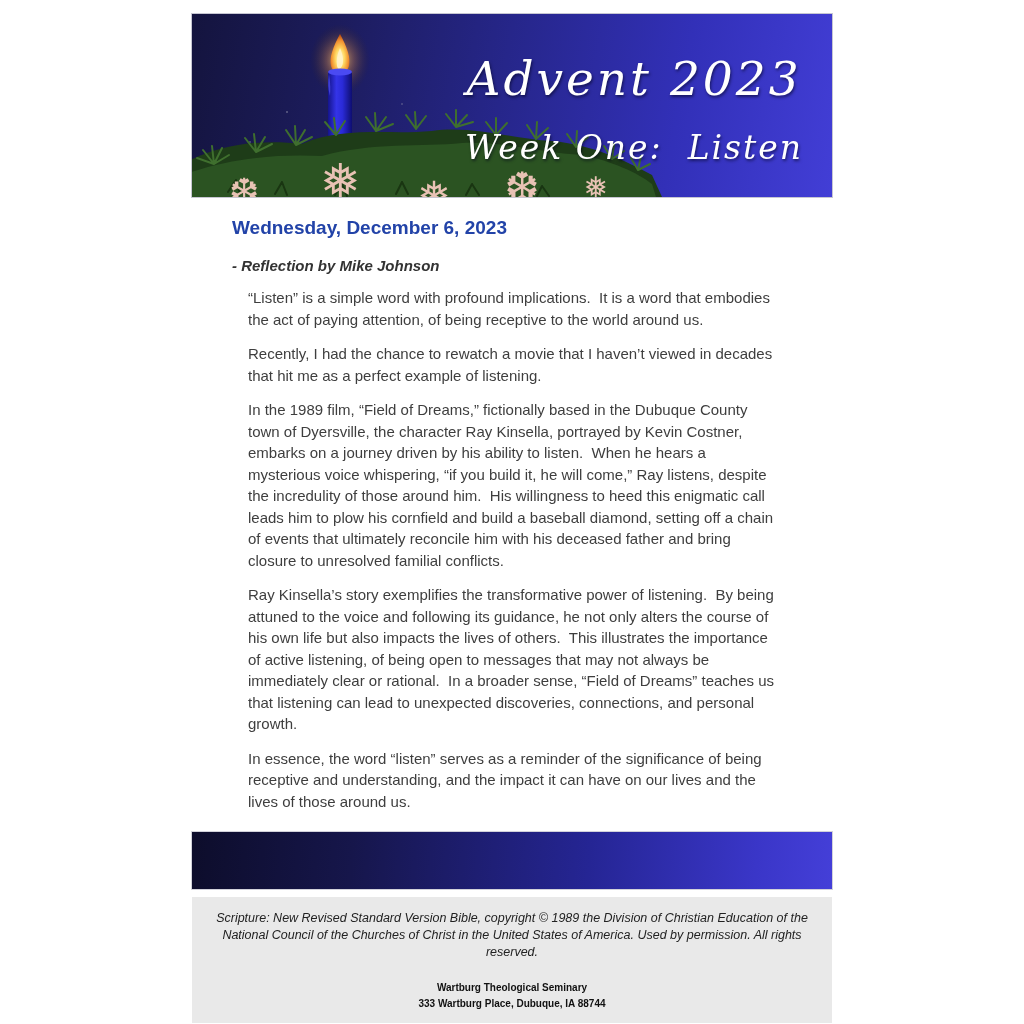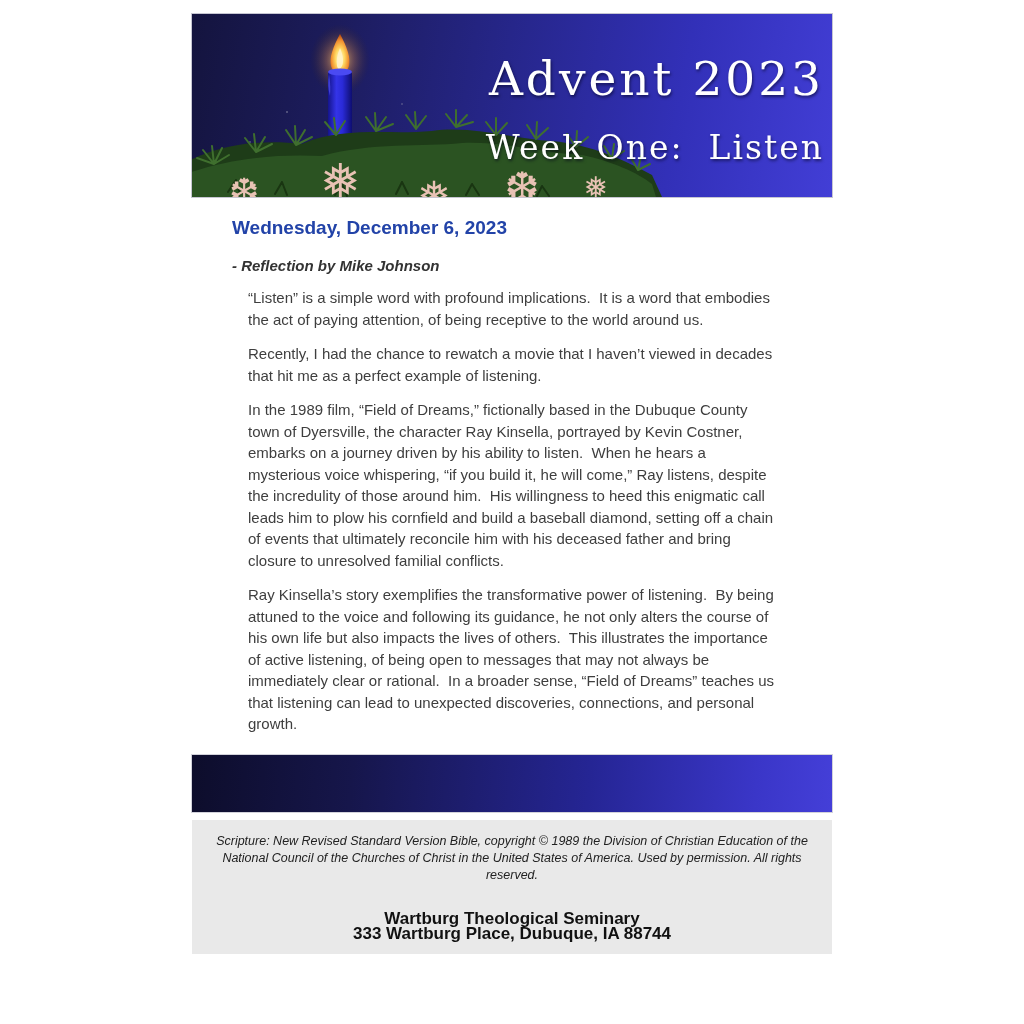--- a/index.html
+++ b/index.html
@@ -10,22 +10,22 @@
   }
   .email { width:640px; margin:0 auto; padding-top:14px; }
 
   
   .banner {
     position:relative; width:640px; height:183px; overflow:hidden;
     background:linear-gradient(100deg,#14143e 0%, #1c1c5c 22%, #26268a 48%, #3230b8 75%, #423ed6 100%);
     box-shadow:0 0 0 1px #c6c6d2;
   }
   .banner-text {
-    position:absolute; left:252px; right:8px; top:36px; text-align:right;
-    color:#ffffff; font-family:"DejaVu Serif", serif; 
+    position:absolute; left:252px; right:8px; top:36px; text-align:center;
+    color:#ffffff; font-family:"DejaVu Serif", serif; font-style:italic;
     text-shadow:1px 2px 3px rgba(0,0,25,0.55);
   }
   .banner-title { font-size:47px; letter-spacing:3px; line-height:58px; }
   .banner-subtitle { font-size:33px; letter-spacing:2px; line-height:36px; margin-top:22px; }
   .banner-art { position:absolute; left:0; top:0; }
 
   
   .content { padding:0 40px; }
   .date-heading {
     margin:16px 0 0; font-size:19px; line-height:29px; font-weight:bold;
@@ -46,21 +46,21 @@
     box-shadow:0 0 0 1px #d2d2da;
   }
   .footer {
     width:628px; margin:8px auto 0; background:#e9e9e9;
     padding:13px 6px 12px; text-align:center;
   }
   .scripture {
     font-style:italic; font-size:12.5px; line-height:17px; color:#222222;
     margin:0 4px;
   }
-  .org { margin-top:27px; font-weight:bold; font-size:17px; line-height:15.5px; color:#111111; }
+  .org { margin-top:19px; font-weight:bold; font-size:10px; line-height:15.5px; color:#111111; }
 </style>
 </head>
 <body>
 
 <div class="page">
   <div class="email">
 
     <div class="banner">
       <svg class="banner-art" width="640" height="183" viewBox="0 0 640 183">
         <defs>
@@ -140,20 +140,21 @@
     </div>
 
     <div class="content">
       <h1 class="date-heading">Wednesday, December 6, 2023</h1>
       <div class="byline">- Reflection by Mike Johnson</div>
 
       <p class="body-para">“Listen” is a simple word with profound implications.&nbsp; It is a word that embodies the act of paying attention, of being receptive to the world around us.</p>
       <p class="body-para">Recently, I had the chance to rewatch a movie that I haven’t viewed in decades that hit me as a perfect example of listening.</p>
       <p class="body-para">In the 1989 film, “Field of Dreams,” fictionally based in the Dubuque County town of Dyersville, the character Ray Kinsella, portrayed by Kevin Costner, embarks on a journey driven by his ability to listen.&nbsp; When he hears a mysterious voice whispering, “if you build it, he will come,” Ray listens, despite the incredulity of those around him.&nbsp; His willingness to heed this enigmatic call leads him to plow his cornfield and build a baseball diamond, setting off a chain of events that ultimately reconcile him with his deceased father and bring closure to unresolved familial conflicts.</p>
       <p class="body-para">Ray Kinsella’s story exemplifies the transformative power of listening.&nbsp; By being attuned to the voice and following its guidance, he not only alters the course of his own life but also impacts the lives of others.&nbsp; This illustrates the importance of active listening, of being open to messages that may not always be immediately clear or rational.&nbsp; In a broader sense, “Field of Dreams” teaches us that listening can lead to unexpected discoveries, connections, and personal growth.</p>
+      <p class="body-para">In essence, the word “listen” serves as a reminder of the significance of being receptive and understanding, and the impact it can have on our lives and the lives of those around us.</p>
     </div>
 
     <div class="footer-banner"></div>
 
     <div class="footer">
       <div class="scripture">Scripture: New Revised Standard Version Bible, copyright © 1989 the Division of Christian Education of the National Council of the Churches of Christ in the United States of America. Used by permission. All rights reserved.</div>
       <div class="org">
         <div>Wartburg Theological Seminary</div>
         <div>333 Wartburg Place, Dubuque, IA 88744</div>
       </div>

